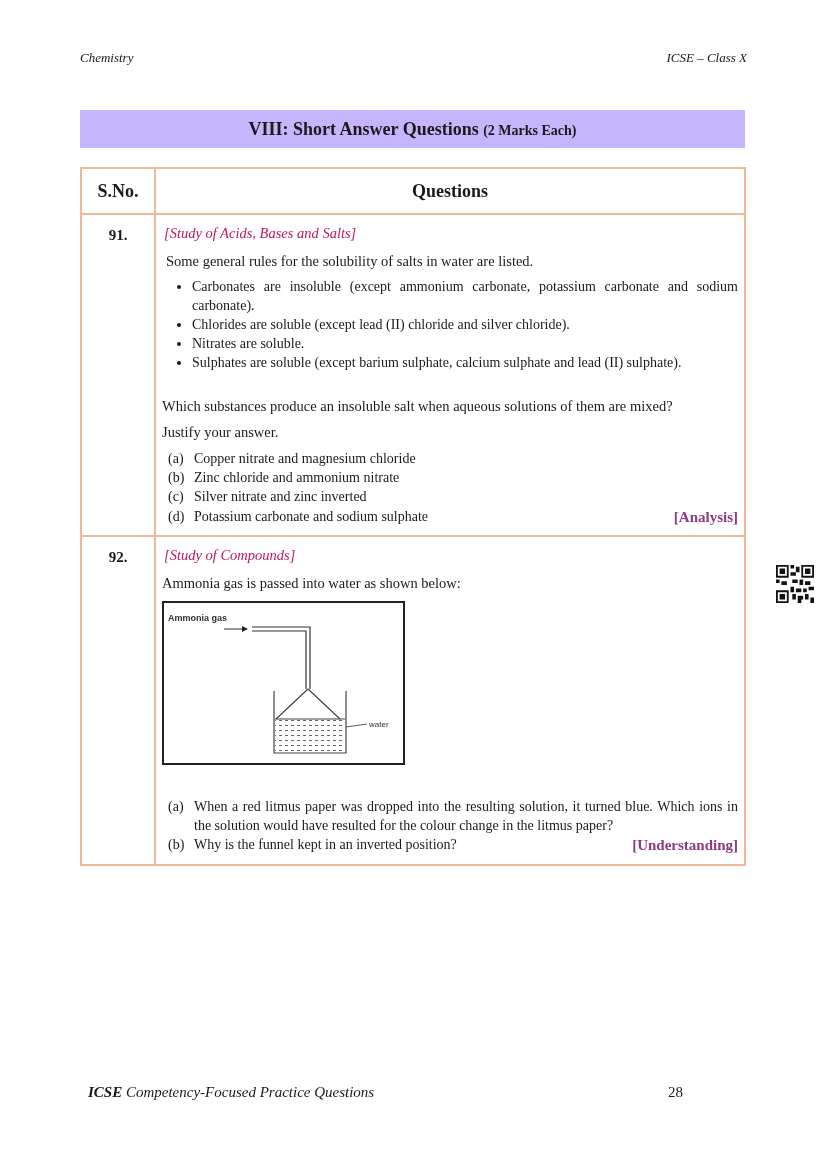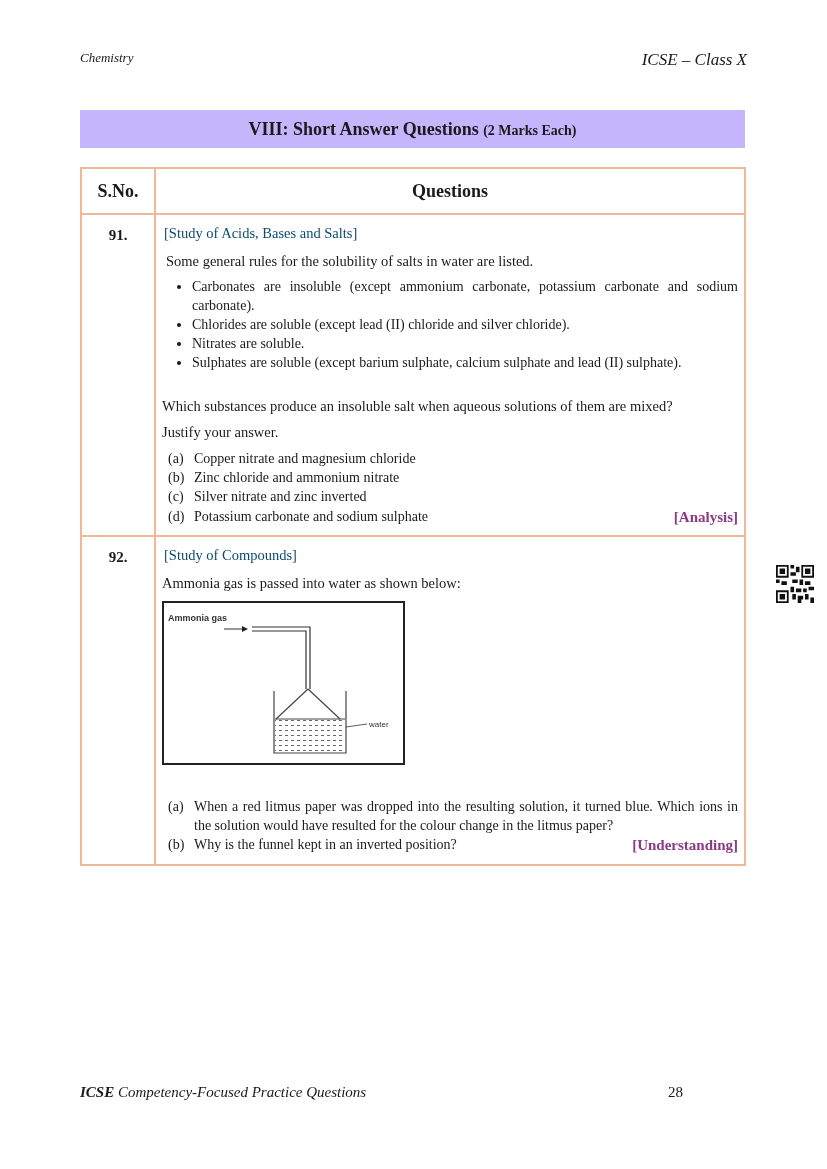--- a/index.html
+++ b/index.html
@@ -1,42 +1,42 @@
 <!DOCTYPE html>
 <html><head>
   <meta charset="utf-8">
   <style>
     html, body { margin: 0; padding: 0; background: #ffffff; }
     body { width: 827px; height: 1169px; position: relative; overflow: hidden;
            font-family: "Liberation Serif", "DejaVu Serif", serif; color: #1a1a1a; }
     .hdr-left { position: absolute; left: 80px; top: 50px; font-style: italic; font-size: 13px; }
-    .hdr-right { position: absolute; right: 80px; top: 50px; font-style: italic; font-size: 17px; }
+    .hdr-right { position: absolute; right: 80px; top: 50px; font-style: italic; font-size: 13px; }
     .banner { position: absolute; left: 80px; top: 110px; width: 665px; height: 38px;
               background: #c4b5fd; text-align: center; line-height: 38px; font-weight: bold; font-size: 18px; }
     .banner .sub { font-size: 14px; }
     table.qtable { position: absolute; left: 80px; top: 167px; width: 666px; border-collapse: collapse; }
     table.qtable td, table.qtable th { border: 2px solid #f0b898; vertical-align: top; }
     table.qtable th { height: 42px; font-size: 18px; font-weight: bold; text-align: center; vertical-align: middle; border-radius: 13px; }
     .sno-col { width: 70px; }
     td.sno { text-align: center; font-weight: bold; font-size: 15px; padding-top: 12px; border-radius: 30px; }
     td.qcell { padding: 8px 6px 8px 6px; font-size: 14.5px; }
-    .topic { color: #0c4a6e; font-size: 14.5px; margin: 2px 0 10px 2px; }
+    .topic { color: #be185d; font-style: italic; font-size: 14.5px; margin: 2px 0 10px 2px; }
     .para { margin: 0 0 8px 4px; line-height: 1.25; }
     ul.rules { margin: 0 0 24px 0; padding-left: 30px; font-size: 14px; line-height: 1.35; text-align: justify; }
     ul.rules li { margin: 0; }
     ol.opts { list-style: none; margin: 0; padding-left: 6px; font-size: 14px; line-height: 1.38; }
     ol.opts li { display: flex; }
     .olabel { width: 26px; flex: none; }
     .otext { flex: 1; }
     .tagline { display: flex; justify-content: space-between; text-align: right; }
     .tag { color: #8b3a86; font-weight: bold; font-size: 15px; }
     .figure-wrap { text-align: left; margin: 8px 0 30px 0; }
     .figure { display: inline-block; border: 2px solid #222; width: 239px; height: 160px; position: relative; background: #fff; }
     .sub-a .otext { text-align: justify; }
-    .ftr-left { position: absolute; left: 80px; top: 1084px; font-size: 15px; font-style: italic; }
+    .ftr-left { position: absolute; left: 88px; top: 1084px; font-size: 15px; font-style: italic; }
     .ftr-left b { font-style: italic; }
     .ftr-right { position: absolute; left: 668px; top: 1084px; font-size: 15px; }
     .qr { position: absolute; left: 776px; top: 565px; width: 38px; height: 38px; }
   </style>
 </head>
 <body>
 
 <div class="hdr-left">Chemistry</div>
 <div class="hdr-right">ICSE – Class X</div>
 

